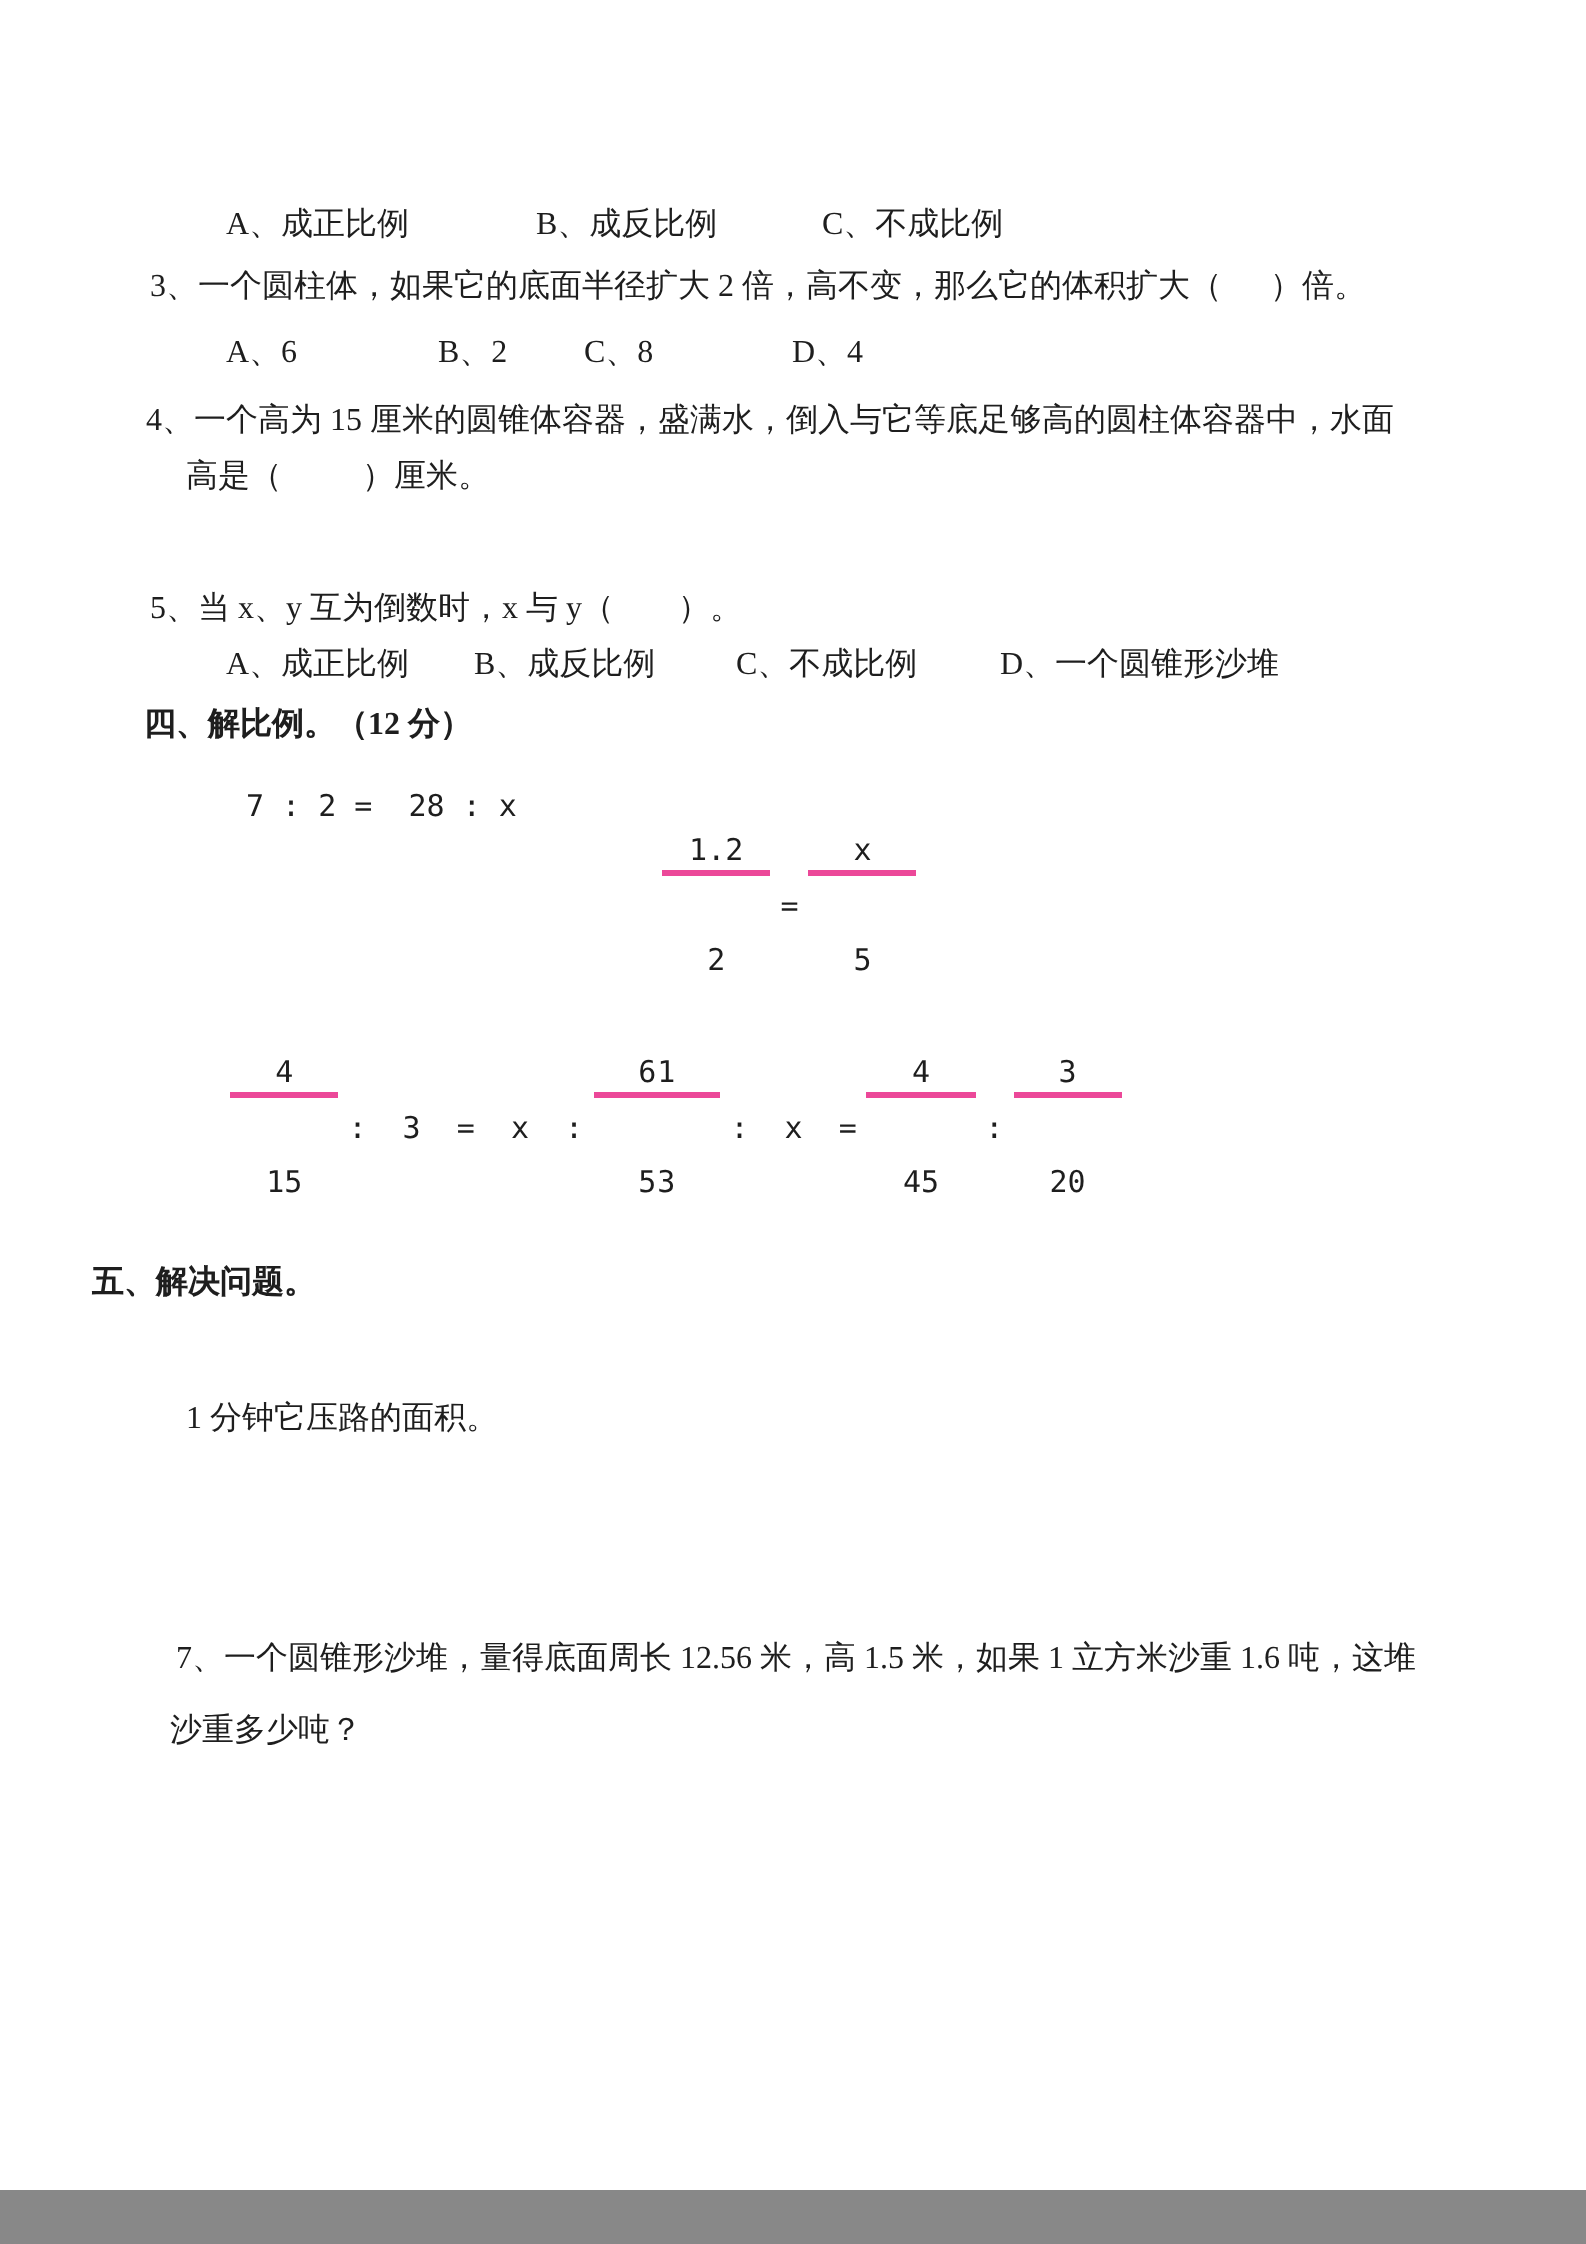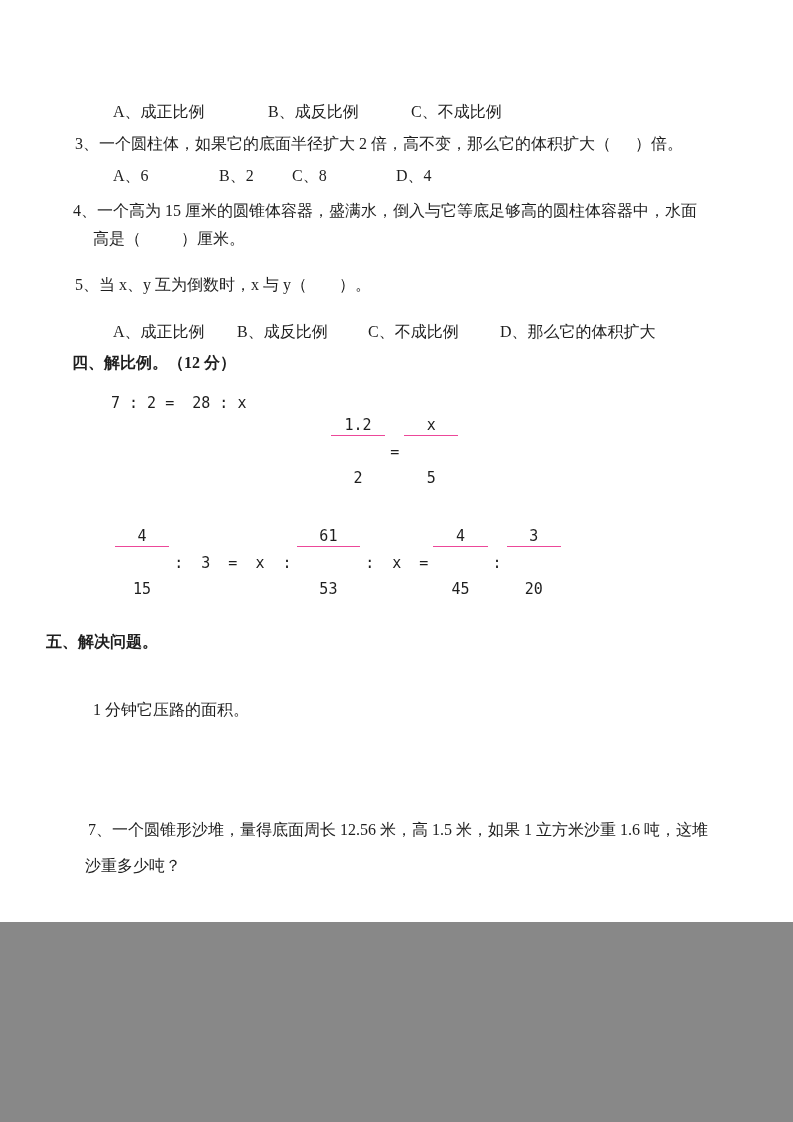--- a/index.html
+++ b/index.html
@@ -1,18 +1,18 @@
 <!DOCTYPE html>
 <html><head>
 <meta charset="utf-8">
 <style>
   html,body{margin:0;padding:0;background:#888;}
   .page{
     position:relative;
-    width:793px;height:922px;
+    width:793px;height:1095px;
     margin:0 auto;
     background:#ffffff;
     color:#1e1e1e;
     font-family:"Liberation Serif","DejaVu Serif",serif;
     font-size:16px;
     overflow:hidden;
   }
   .line{
     position:absolute;
     white-space:pre;
@@ -38,21 +38,21 @@
     white-space:pre;
   }
   .frac{
     display:inline-block;
     text-align:center;
     vertical-align:middle;
     line-height:1.1;
   }
   .frac .num{
     display:block;
-    border-bottom:1px solid #ec4899;
+    border-bottom:3px solid #ec4899;
     padding:1px 3px;
   }
   .frac .den{
     display:block;
     padding:1px 3px;
   }
   .mid{margin:0 5px;}
 </style>
 </head>
 <body>
@@ -69,31 +69,31 @@
   <div class="optrow" style="top:166px">
     <span class="opt" style="left:113px">A、6</span>
     <span class="opt" style="left:219px">B、2</span>
     <span class="opt" style="left:292px">C、8</span>
     <span class="opt" style="left:396px">D、4</span>
   </div>
 
   <div class="line" style="left:73px;top:201px">4、一个高为 15 厘米的圆锥体容器，盛满水，倒入与它等底足够高的圆柱体容器中，水面</div>
   <div class="line" style="left:93px;top:229px">高是（          ）厘米。</div>
 
-  <div class="line" style="left:75px;top:275px">5、当 x、y 互为倒数时，x 与 y（        ）。</div>
+  <div class="line" style="left:75px;top:295px">5、当 x、y 互为倒数时，x 与 y（        ）。</div>
   <div class="optrow" style="top:322px">
     <span class="opt" style="left:113px">A、成正比例</span>
     <span class="opt" style="left:237px">B、成反比例</span>
     <span class="opt" style="left:368px">C、不成比例</span>
-    <span class="opt" style="left:500px">D、那么它的体积扩大</span>
+    <span class="opt" style="left:500px">D、一个圆锥形沙堆</span>
   </div>
 
   <div class="line bold" style="left:72px;top:353px">四、解比例。（12 分）</div>
 
-  <div class="line mono" style="left:111px;top:394px">7 : 2 =  28 : x</div>
+  <div class="line mono" style="left:123px;top:394px">7 : 2 =  28 : x</div>
 
   <div class="eqgroup" style="left:331px;top:383px">
     <span class="frac">
       <span class="num">1.2</span>
       <span class="den">2</span>
     </span>
     <span class="mid">=</span>
     <span class="frac">
       <span class="num">x</span>
       <span class="den">5</span>

